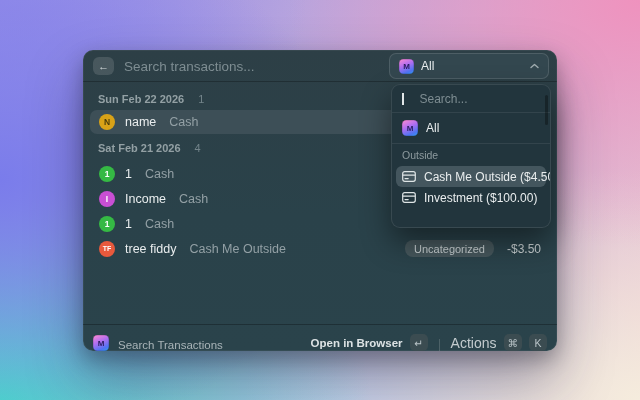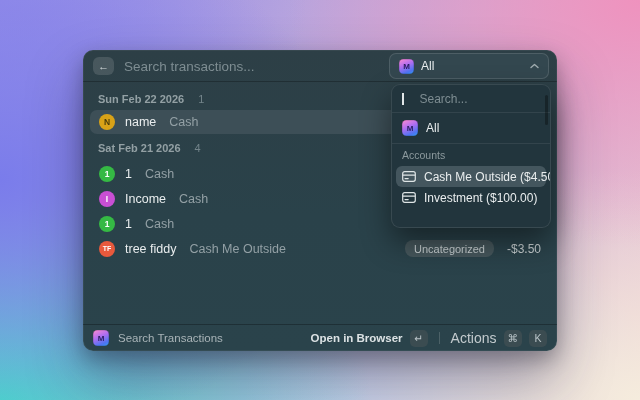--- a/index.html
+++ b/index.html
@@ -84,21 +84,21 @@
   .dd-all .label { font-size:12px; color:#e9edee; }
   .dd-section { height:22px; display:flex; align-items:center; padding:0 10px; font-size:10.5px; color:#8d9a9e; }
   .dd-item { height:21px; margin:0 4px; padding:0 6px; display:flex; align-items:center; gap:8px; border-radius:6px; cursor:pointer; }
   .dd-item .label { font-size:12px; color:#e9edee; white-space:nowrap; }
   .dd-item.selected { background:#44565e; }
   .dd-scroll { position:absolute; right:2px; top:10px; width:3px; height:30px; border-radius:2px; background:rgba(0,0,0,.32); }
 
   
   .statusbar {
     position:absolute; left:0; right:0; bottom:0; height:27px;
-    display:flex; align-items:center; gap:8px; padding:0 10px;
+    display:flex; align-items:flex-end; gap:8px; padding:0 10px;
     border-top:1px solid rgba(0,0,0,.28);
     border-radius:0 0 10px 10px;
   }
   .sb-name { font-size:11.5px; color:#a9b4b8; margin-left:1px; }
   .sb-spacer { flex:1; }
   .sb-action { display:flex; align-items:center; gap:7px; cursor:pointer; }
   .sb-primary { font-size:11.5px; font-weight:bold; color:#dce2e4; }
   .sb-secondary { font-size:14px; color:#c3cbce; }
   .kbd {
     min-width:18px; height:17px; padding:0 4px; border-radius:5px; background:#3b4c51;
@@ -177,21 +177,21 @@
       <div class="dd-search">
         <span class="dd-caret"></span>
         <span class="dd-search-ph">Search...</span>
       </div>
       <div class="dd-divider"></div>
       <div class="dd-all">
         <span class="app-icon"></span>
         <span class="label">All</span>
       </div>
       <div class="dd-divider"></div>
-      <div class="dd-section">Accounts</div>
+      <div class="dd-section">Outside</div>
 
 
       <div class="dd-item selected">
         <svg class="card-icon" width="14" height="11" viewBox="0 0 14 11">
           <rect x="0.7" y="0.7" width="12.6" height="9.6" rx="2" fill="none" stroke="#dfe5e6" stroke-width="1.2"></rect>
           <line x1="0.7" y1="4.1" x2="13.3" y2="4.1" stroke="#dfe5e6" stroke-width="1.2"></line>
           <line x1="3" y1="7.6" x2="6.2" y2="7.6" stroke="#dfe5e6" stroke-width="1.1" stroke-linecap="round"></line>
         </svg>
         <span class="label">Cash Me Outside ($4.50)</span>
       </div>

